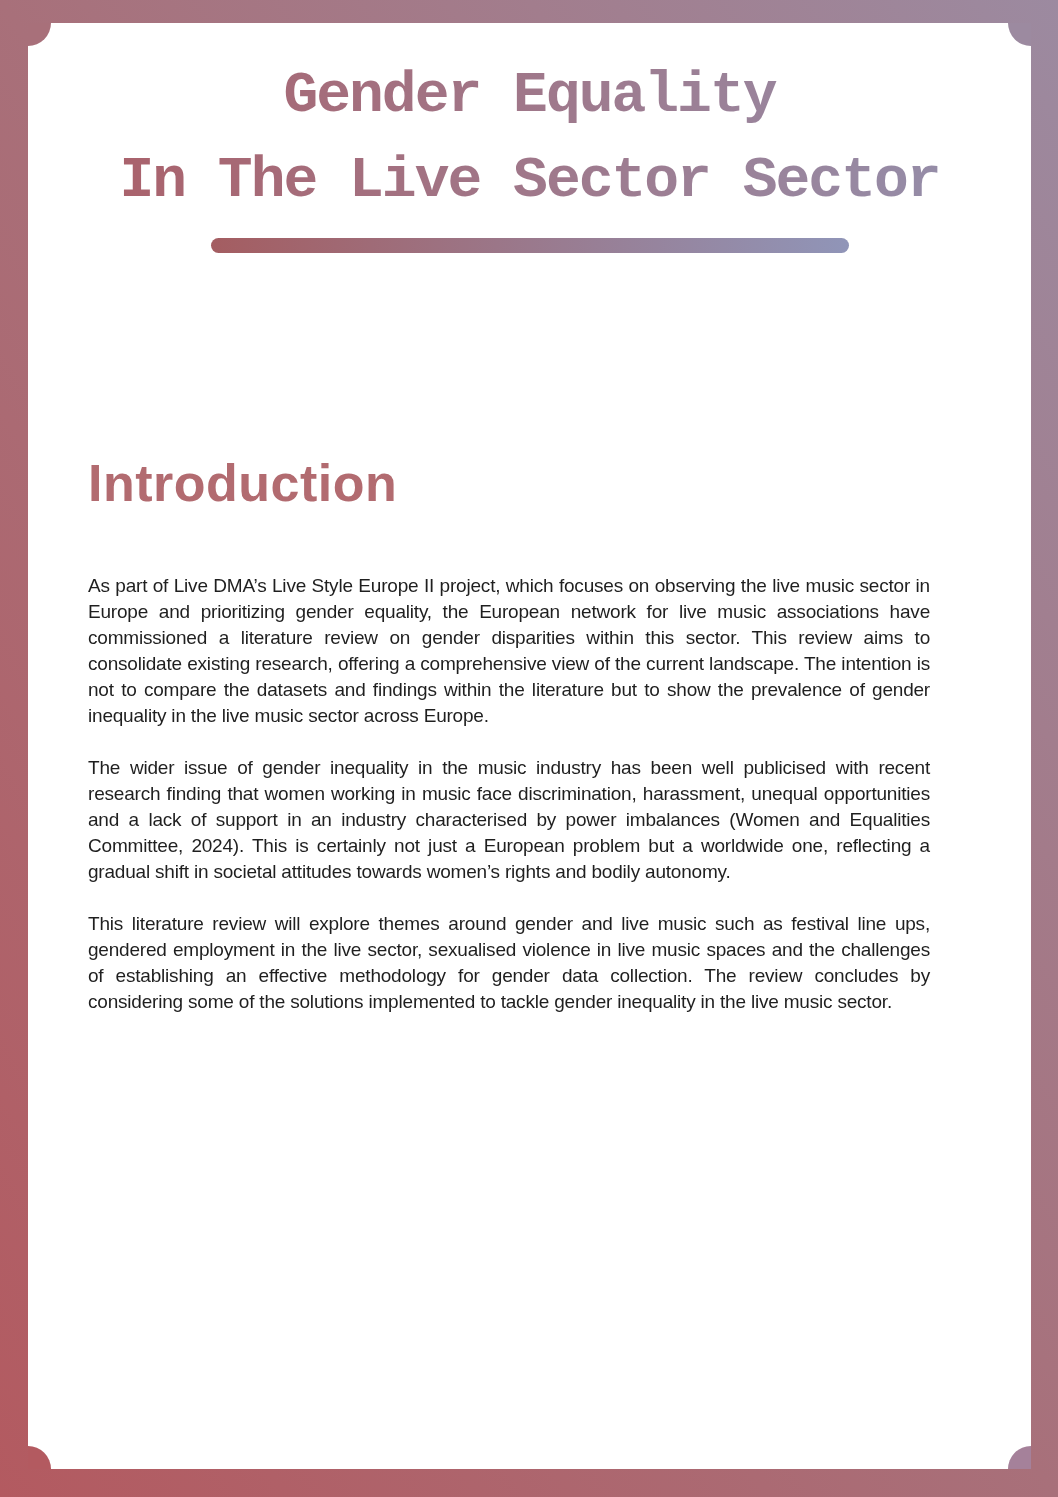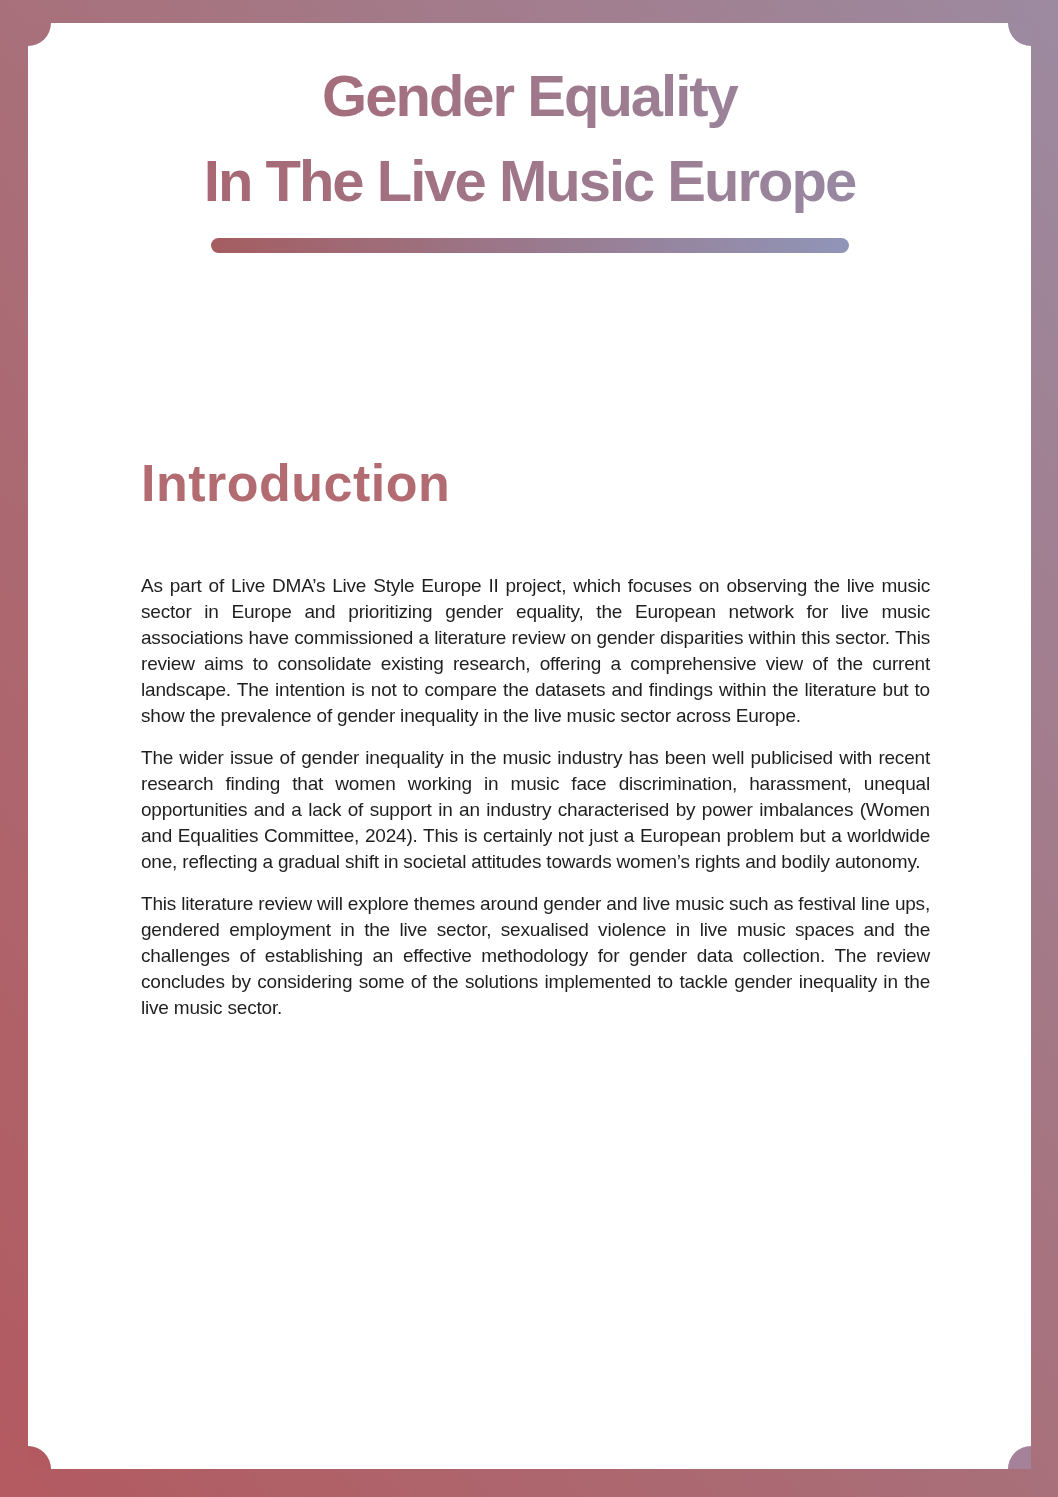--- a/index.html
+++ b/index.html
@@ -44,21 +44,21 @@
     height: 23px;
   }
   .notch.tl { left: 0; top: 0; background: var(--notch-tl); border-bottom-right-radius: 100%; }
   .notch.tr { right: 0; top: 0; background: var(--notch-tr); border-bottom-left-radius: 100%; }
   .notch.bl { left: 0; bottom: 0; background: var(--notch-bl); border-top-right-radius: 100%; }
   .notch.br { right: 0; bottom: 0; background: var(--notch-br); border-top-left-radius: 100%; }
 
   h1.doc-title {
     margin-top: 30px;
     text-align: center;
-    font-family: Liberation Sans, sans-serif;
+    font-family: Liberation Mono, monospace;
     font-weight: bold;
     font-size: 58px;
     line-height: 85px;
     letter-spacing: -2px;
     background: linear-gradient(90deg, var(--title-left) 0%, var(--title-right) 100%);
     -webkit-background-clip: text;
     background-clip: text;
     color: transparent;
     -webkit-text-fill-color: transparent;
   }
@@ -66,33 +66,33 @@
 
   .divider-bar {
     width: 638px;
     height: 15px;
     margin: 15px auto 0 auto;
     border-radius: 8px;
     background: linear-gradient(90deg, var(--bar-left) 0%, var(--bar-right) 100%);
   }
 
   .text-col {
-    padding: 0 101px 0 113px;
+    padding: 0 101px 0 60px;
   }
   h2.section-heading {
     margin-top: 200px;
     font-family: "Liberation Sans", "DejaVu Sans", sans-serif;
     font-weight: bold;
     font-size: 52px;
     line-height: 60px;
     letter-spacing: 0.5px;
     color: var(--heading-color);
   }
   .body-text p {
-    margin-top: 16px;
+    margin-top: 26px;
     font-size: 19px;
     line-height: 26px;
     letter-spacing: -0.2px;
     text-align: justify;
     hyphens: auto;
     -webkit-hyphens: auto;
     color: var(--body-color);
   }
   .body-text p:first-child { margin-top: 60px; }
 </style>
@@ -102,21 +102,21 @@
 <div id="page">
   <div id="content">
 
     <div class="notch tl"></div>
     <div class="notch tr"></div>
     <div class="notch bl"></div>
     <div class="notch br"></div>
 
     <h1 class="doc-title">
       <span>Gender Equality</span>
-      <span>In The Live Music Europe</span>
+      <span>In The Live Sector Sector</span>
     </h1>
 
     <div class="divider-bar"></div>
 
     <div class="text-col">
       <h2 class="section-heading">Introduction</h2>
 
       <div class="body-text">
         <p>As part of Live DMA’s Live Style Europe II project, which focuses on observing the live music sector in Europe and prioritizing gender equality, the European network for live music associations have commissioned a literature review on gender disparities within this sector. This review aims to consolidate existing research, offering a comprehensive view of the current landscape. The intention is not to compare the datasets and findings within the literature but to show the prevalence of gender inequality in the live music sector across Europe.</p>
         <p>The wider issue of gender inequality in the music industry has been well publicised with recent research finding that women working in music face discrimination, harassment, unequal opportunities and a lack of support in an industry characterised by power imbalances (Women and Equalities Committee, 2024). This is certainly not just a European problem but a worldwide one, reflecting a gradual shift in societal attitudes towards women’s rights and bodily autonomy.</p>

